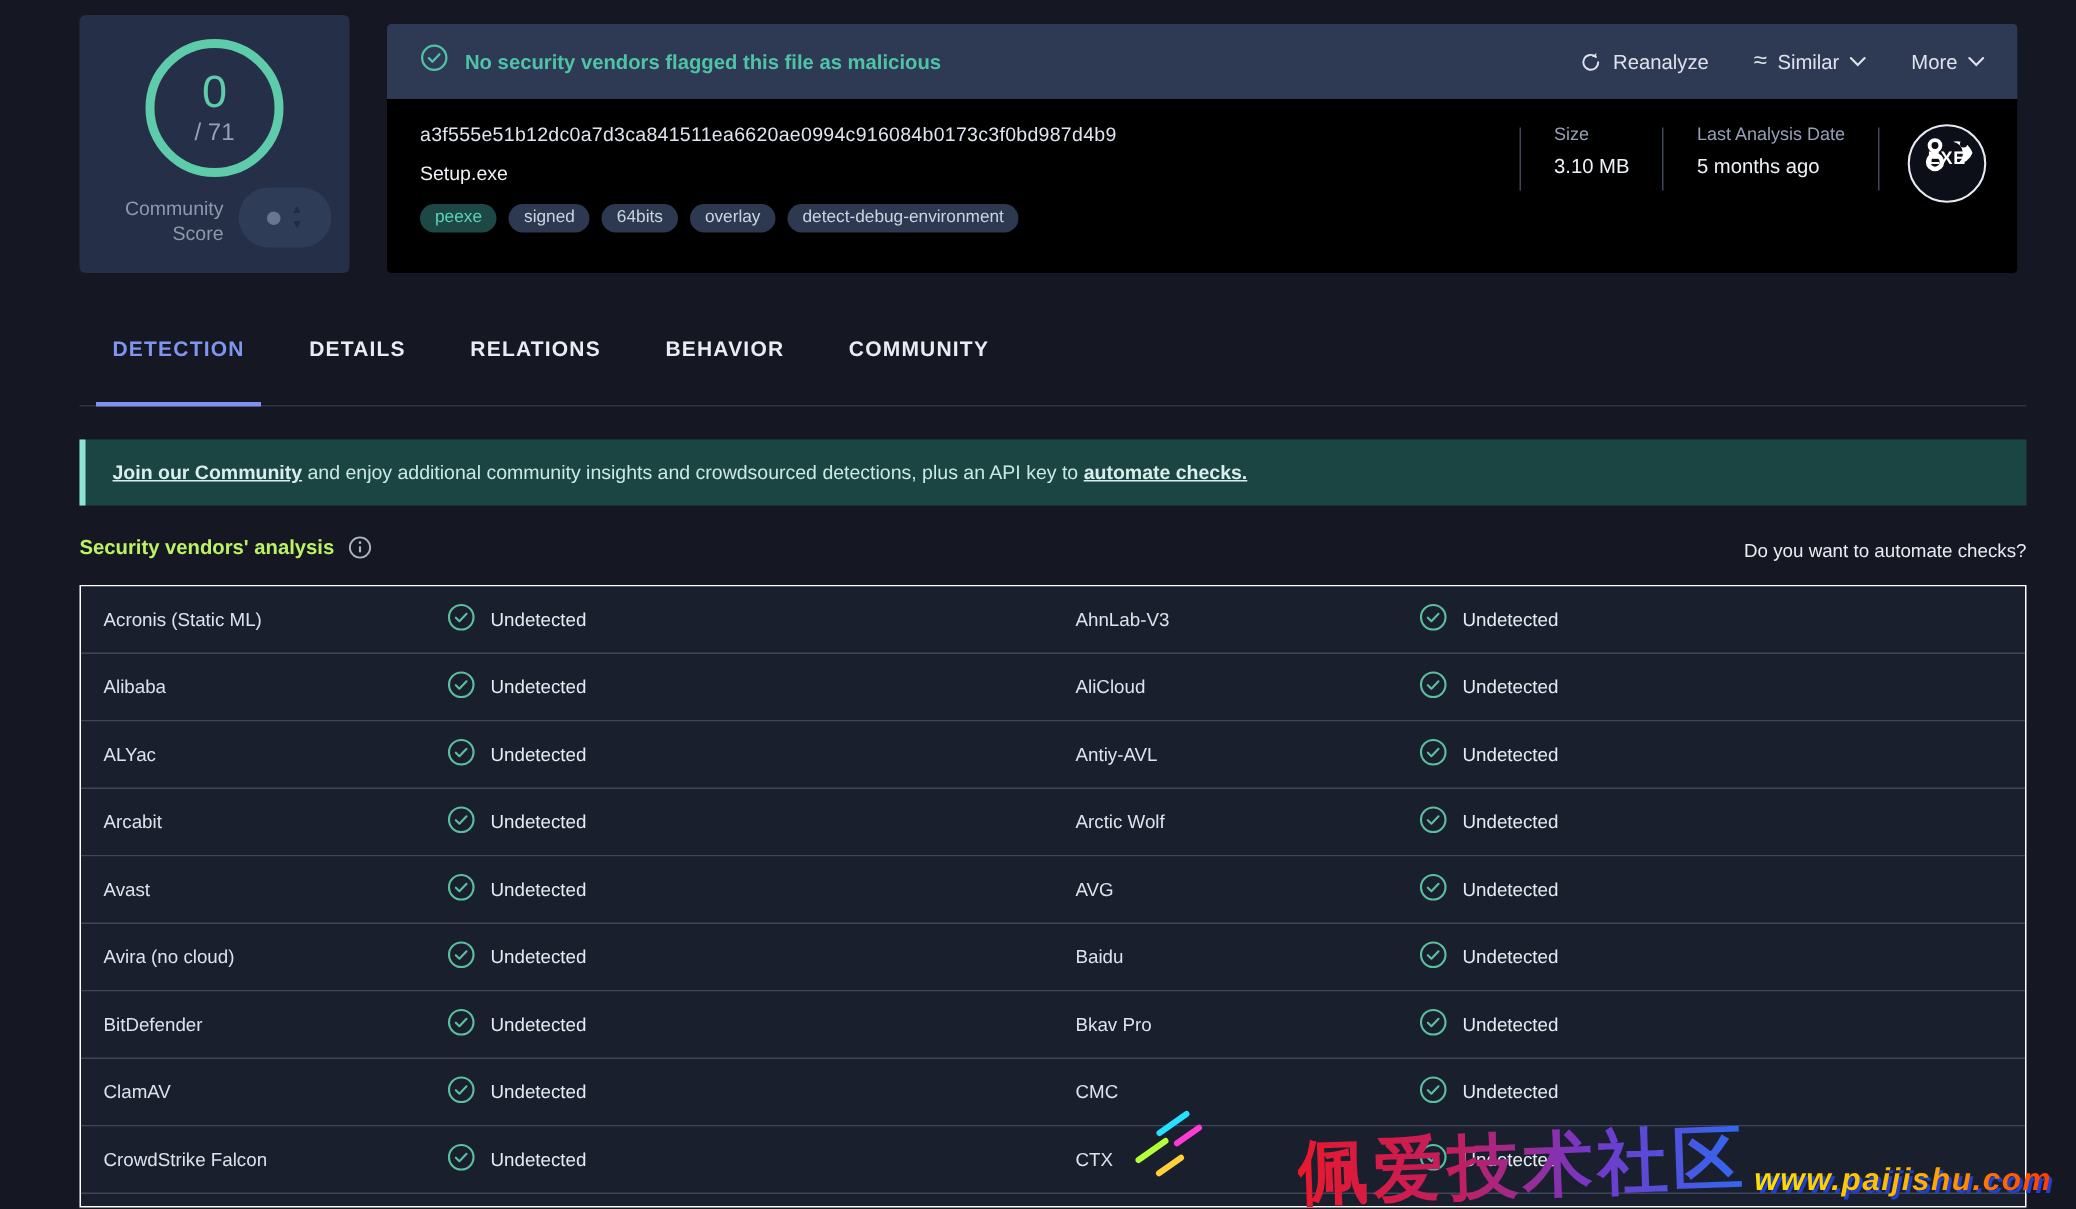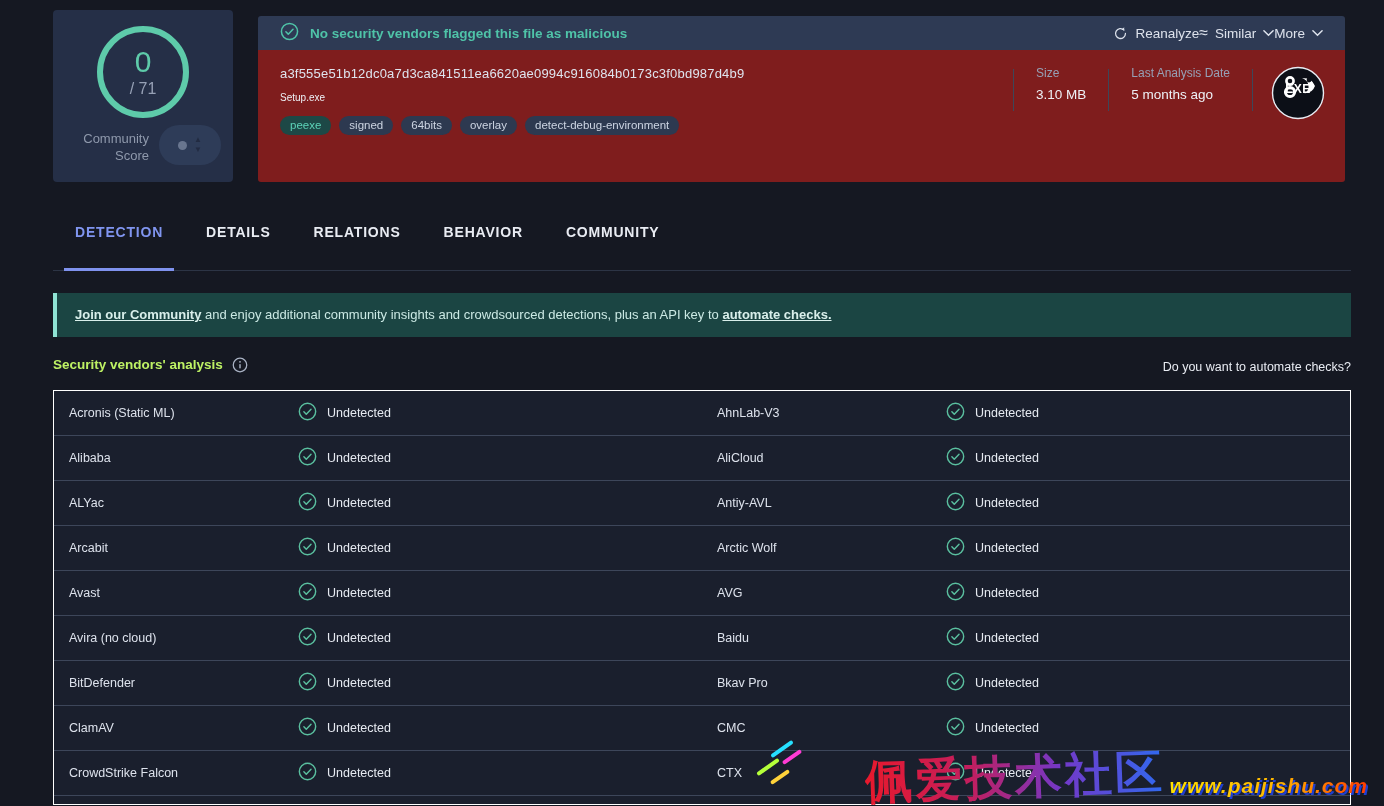--- a/index.html
+++ b/index.html
@@ -32,33 +32,33 @@
     display:flex; align-items:center; justify-content:center; gap:7px;
     border:none; cursor:pointer;
   }
   .vote-face { width:9px; height:9px; border-radius:50%; background:#9aa6bd; opacity:.55; }
   .vote-carets { display:flex; flex-direction:column; gap:2px; }
   .vote-carets span { font-size:8px; line-height:1; color:#222b42; }
   .header-main {
     flex:1; margin-top:6px; height:166px;
     display:flex; flex-direction:column; border-radius:3px; overflow:hidden;
   }
-  .status-banner { height:34px; background:#2e3a54; display:flex; align-items:center; padding:0 22px; }
+  .status-banner { height:50px; background:#2e3a54; display:flex; align-items:center; padding:0 22px; }
   .status-msg { color:#4fc3a8; font-weight:700; font-size:13.5px; margin-left:11px; }
-  .header-actions { margin-left:auto; display:flex; align-items:center; }
+  .header-actions { margin-left:auto; display:flex; align-items:center; gap:30px; }
   .hbtn {
     background:none; border:none; color:#dde2ec; font-size:13.5px;
     font-family:inherit; display:flex; align-items:center; gap:7px; cursor:pointer;
   }
   .hbtn svg { display:block; }
   .approx-glyph { font-size:16px; color:#dde2ec; line-height:1; }
-  .file-section { flex:1; background:#7f1d1d; display:flex; padding:16px 16px 0 22px; }
+  .file-section { flex:1; background:#000000; display:flex; padding:16px 16px 0 22px; }
   .file-left { flex:1; min-width:0; }
   .file-hash { font-size:13px; color:#dfe4ee; letter-spacing:.2px; }
-  .file-name { font-size:10px; color:#eef1f6; margin-top:11px; }
+  .file-name { font-size:13px; color:#eef1f6; margin-top:11px; }
   .tag-row { display:flex; gap:8px; margin-top:13px; flex-wrap:wrap; }
   .tag {
     background:#2d3950; color:#ccd4e2; font-size:11.5px;
     padding:3px 10px 4px; border-radius:10px; border:none; font-family:inherit; cursor:pointer;
   }
   .tag.accent { background:#1d4846; color:#5dd3b8; }
   .file-meta { display:flex; align-items:flex-start; flex:none; }
   .meta-div { width:1px; height:42px; background:#3d4759; margin-top:3px; }
   .meta-block { padding:0 22px; }
   .meta-label { font-size:12px; color:#96a0b5; }

